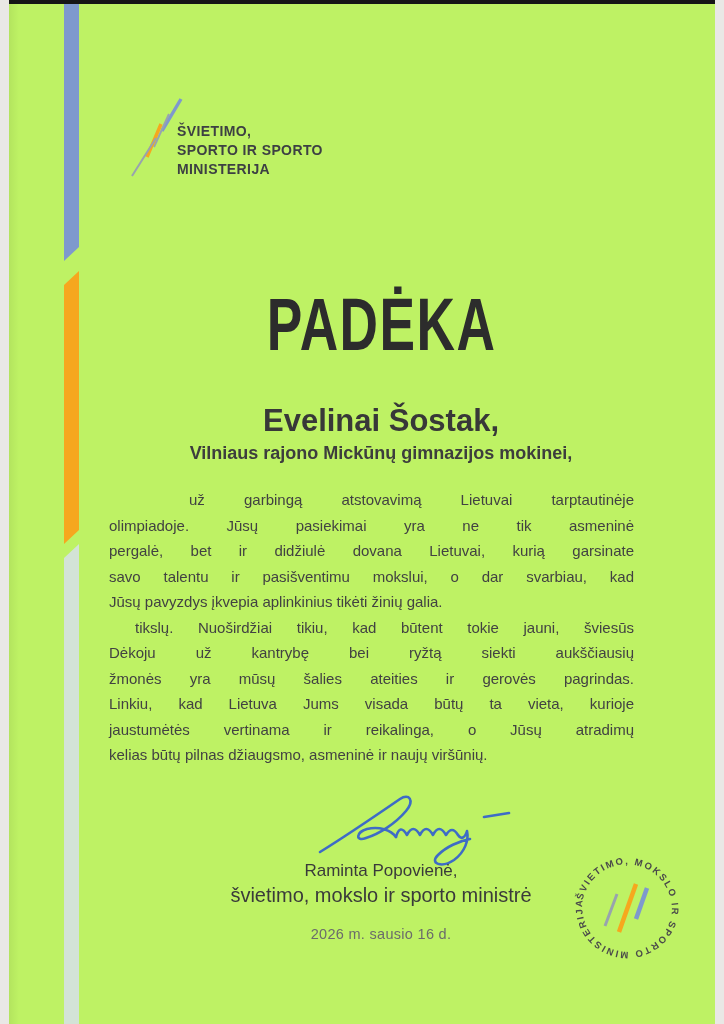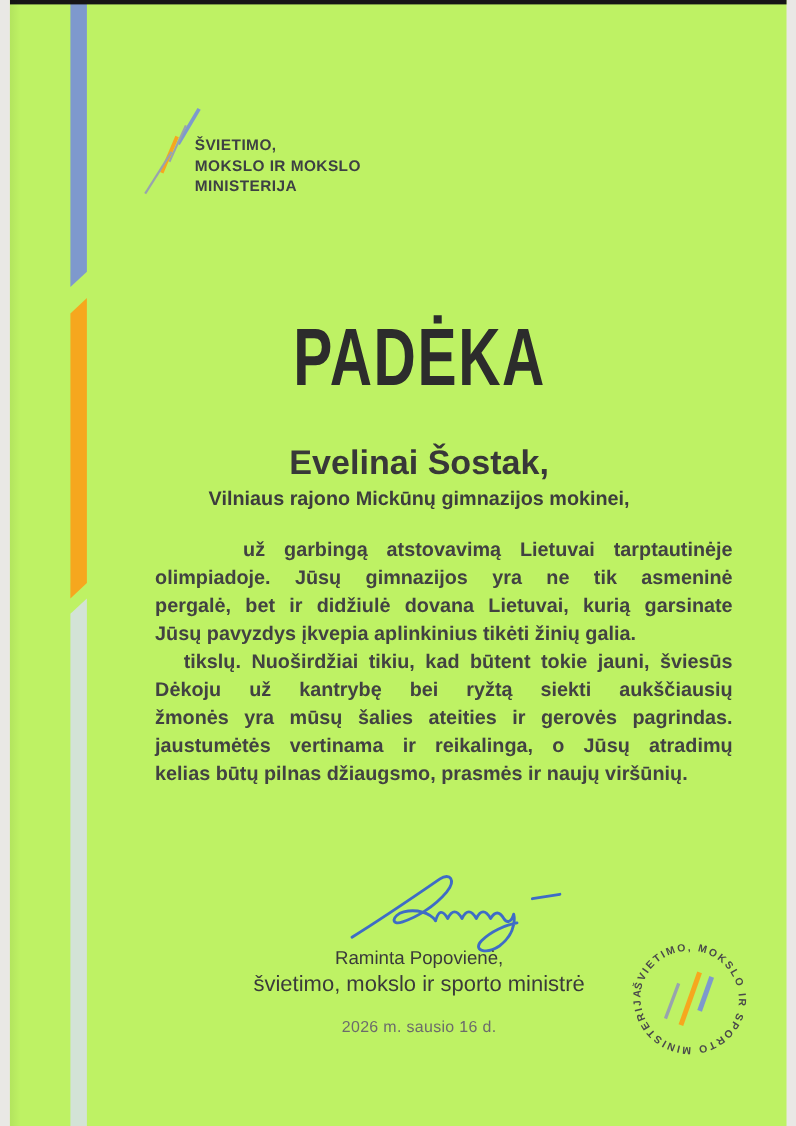--- a/index.html
+++ b/index.html
@@ -41,21 +41,21 @@
   .recipient-name {
     position: absolute; left: 20px; top: 403px; width: 704px;
     text-align: center; font-size: 31px; font-weight: 700; color: #383838;
   }
   .recipient-desc {
     position: absolute; left: 20px; top: 443px; width: 704px;
     text-align: center; font-size: 18px; font-weight: 700; color: #3d3d3d;
   }
   .body-text {
     position: absolute; left: 100px; top: 487px; width: 525px;
-    font-size: 18px; font-weight: 700; color: #424242; margin-left: 32px;
+    font-size: 15px; font-weight: 400; color: #424242;
   }
   .para { margin: 0; }
   .line {
     line-height: 25.5px;
     text-align: justify;
     text-align-last: justify;
   }
   .line:last-child { text-align-last: left; }
   .p1 .line:first-child { text-indent: 80px; }
   .p2 .line:first-child { text-indent: 26px; }
@@ -94,44 +94,46 @@
 
   <svg class="logo" width="66" height="102" viewBox="0 0 66 102">
     <line x1="56" y1="7" x2="37" y2="39" stroke-width="3.4" stroke="#7e99cd"></line>
     <line x1="44" y1="22" x2="29" y2="55" stroke-width="2" stroke="#98a3ae"></line>
     <line x1="36" y1="32" x2="22" y2="65" stroke-width="3.4" stroke="#f6a71e"></line>
     <line x1="31" y1="46" x2="7" y2="84" stroke-width="2" stroke="#98a3ae"></line>
   </svg>
 
   <div class="ministry">
     <div>ŠVIETIMO,</div>
-    <div>MOKSLO IR MOKSLO</div>
+    <div>SPORTO IR SPORTO</div>
     <div>MINISTERIJA</div>
   </div>
 
   <div class="title">
     <span class="title-inner">PADĖKA</span>
   </div>
 
   <div class="recipient-name">Evelinai Šostak,</div>
   <div class="recipient-desc">Vilniaus rajono Mickūnų gimnazijos mokinei,</div>
 
   <div class="body-text">
     <div class="para p1">
       <div class="line">už garbingą atstovavimą Lietuvai tarptautinėje</div>
-      <div class="line">olimpiadoje. Jūsų gimnazijos yra ne tik asmeninė</div>
+      <div class="line">olimpiadoje. Jūsų pasiekimai yra ne tik asmeninė</div>
       <div class="line">pergalė, bet ir didžiulė dovana Lietuvai, kurią garsinate</div>
+      <div class="line">savo talentu ir pasišventimu mokslui, o dar svarbiau, kad</div>
       <div class="line">Jūsų pavyzdys įkvepia aplinkinius tikėti žinių galia.</div>
     </div>
     <div class="para p2">
       <div class="line">tikslų. Nuoširdžiai tikiu, kad būtent tokie jauni, šviesūs</div>
       <div class="line">Dėkoju už kantrybę bei ryžtą siekti aukščiausių</div>
       <div class="line">žmonės yra mūsų šalies ateities ir gerovės pagrindas.</div>
+      <div class="line">Linkiu, kad Lietuva Jums visada būtų ta vieta, kurioje</div>
       <div class="line">jaustumėtės vertinama ir reikalinga, o Jūsų atradimų</div>
-      <div class="line">kelias būtų pilnas džiaugsmo, prasmės ir naujų viršūnių.</div>
+      <div class="line">kelias būtų pilnas džiaugsmo, asmeninė ir naujų viršūnių.</div>
     </div>
   </div>
 
   <svg class="sig" width="215" height="80" viewBox="0 0 215 80">
     <g fill="none" stroke-linecap="round" stroke-linejoin="round" stroke-width="2.6" stroke="#3e6cc6">
       <path d="M 18 62 C 44 46, 82 20, 98 9 C 107 3, 113 10, 104 21 C 93 34, 77 44, 64 48 C 53 52, 54 42, 65 39 C 77 36, 89 40, 94 47"></path>
       <path d="M 94 47 Q 98 33, 105 45 Q 111 33, 118 45 Q 124 33, 131 45 Q 137 33, 144 45 Q 150 35, 156 45 C 159 50, 163 48, 165 41 C 167 50, 163 62, 152 70 C 140 78, 127 74, 136 65 C 144 57, 157 51, 168 49"></path>
       <path d="M 182 27 L 207 23"></path>
     </g>
   </svg>

